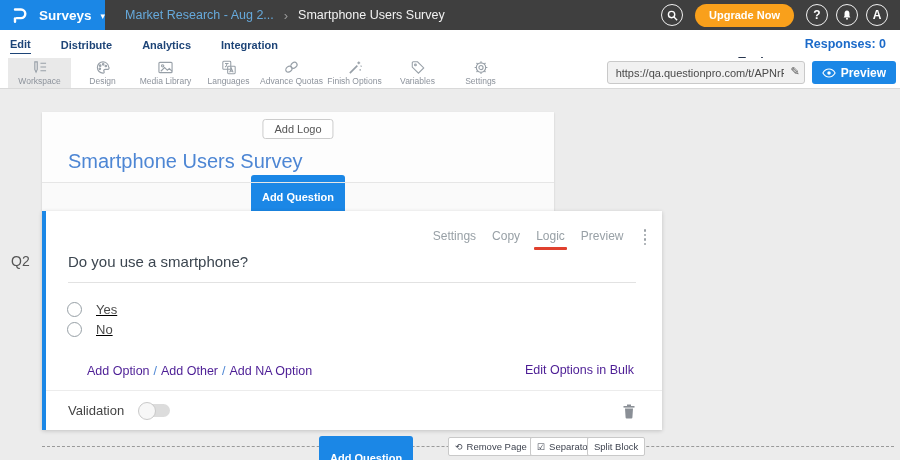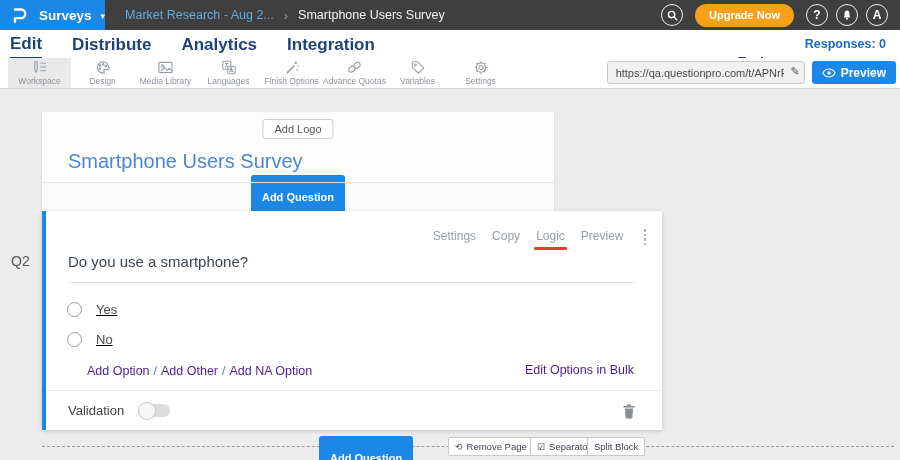--- a/index.html
+++ b/index.html
@@ -15,21 +15,21 @@
   .breadcrumb { display:flex; align-items:center; gap:10px; margin-left:20px; font-size:12.5px; }
   .crumb-parent { color:#66a9db; cursor:pointer; }
   .crumb-sep { color:#9a9a9a; font-size:13px; }
   .crumb-current { color:#f2f2f2; }
   .topbar-right { margin-left:auto; display:flex; align-items:center; gap:8px; padding-right:12px; }
   .circle-btn { width:22px; height:22px; border:1.5px solid rgba(255,255,255,.92); border-radius:50%; display:flex; align-items:center; justify-content:center; color:#fff; font-size:12px; font-weight:700; cursor:pointer; }
   .upgrade-btn { background:#f9a01b; color:#fff; font-size:11px; font-weight:700; border:none; border-radius:12px; height:23px; padding:0 14px; margin:0 4px; cursor:pointer; }
 
   
   .navbar { position:absolute; top:30px; left:0; width:900px; height:28px; background:#fff; display:flex; align-items:center; padding:0 14px 0 10px; }
-  .nav-item { color:#1d4477; font-size:17px; font-weight:700; margin-right:30px; padding:4px 0 3px; cursor:pointer; }
+  .nav-item { color:#1d4477; font-size:11px; font-weight:700; margin-right:30px; padding:4px 0 3px; cursor:pointer; }
   .nav-item.active { border-bottom:1.5px solid #1d4477; }
   .nav-right { margin-left:auto; display:flex; align-items:center; gap:26px; }
   .tools-link { color:#27364f; font-size:12.5px; font-weight:700; cursor:pointer;margin-top:36px; }
   .tools-link .caret { color:#27364f; }
   .responses-link { color:#1b6ac9; font-size:12.5px; font-weight:700; cursor:pointer; }
 
   
   .toolbar { position:absolute; top:58px; left:0; width:900px; height:31px; background:#fff; border-bottom:1px solid #d9d9d9; }
   .tool-items { display:flex; height:30px; padding-left:8px; }
   .tool-item { width:63px; display:flex; flex-direction:column; align-items:center; justify-content:center; gap:1px; cursor:pointer; }
@@ -159,32 +159,32 @@
     </div>
     <div class="tool-item">
       <svg width="16" height="15" viewBox="0 0 17 17">
         <rect x="1.5" y="1.5" width="9" height="9" rx="1"></rect>
           <rect x="7" y="7" width="8.5" height="8.5" rx="1"></rect>
         <path d="M4 4 h4 M6 4 v1 c0 1.5-1 2.5-2 3 M8 8.2 l-0 0 M9.2 14 l2-4.5 2 4.5 M9.9 12.6 h2.7"></path>
       </svg>
       <span class="tool-label">Languages</span>
     </div>
     <div class="tool-item">
+      <svg width="17" height="15" viewBox="0 0 18 16">
+        <ellipse cx="6.2" cy="9.8" rx="3.6" ry="2.8" transform="rotate(-40 6.2 9.8)"></ellipse>
+        <ellipse cx="11.6" cy="5.6" rx="3.6" ry="2.8" transform="rotate(-40 11.6 5.6)"></ellipse>
+      </svg>
+      <span class="tool-label">Advance Quotas</span>
+    </div>
+    <div class="tool-item">
       <svg width="16" height="15" viewBox="0 0 16 16">
         <path d="M2.5 14 L10.5 6" stroke-width="1.8"></path>
           <path d="M12 1.5 v3 M10.5 3 h3 M14 6 l1 1 M13.5 9.5 v2"></path>
       </svg>
       <span class="tool-label">Finish Options</span>
-    </div>
-    <div class="tool-item">
-      <svg width="17" height="15" viewBox="0 0 18 16">
-        <ellipse cx="6.2" cy="9.8" rx="3.6" ry="2.8" transform="rotate(-40 6.2 9.8)"></ellipse>
-        <ellipse cx="11.6" cy="5.6" rx="3.6" ry="2.8" transform="rotate(-40 11.6 5.6)"></ellipse>
-      </svg>
-      <span class="tool-label">Advance Quotas</span>
     </div>
     <div class="tool-item">
       <svg width="16" height="15" viewBox="0 0 17 17">
         <path d="M2 3 a1 1 0 0 1 1-1 h5 l7 7 -6 6 -7-7 z"></path>
           <circle cx="5.6" cy="5.6" r="1"></circle>
       </svg>
       <span class="tool-label">Variables</span>
     </div>
     <div class="tool-item">
       <svg width="16" height="15" viewBox="0 0 16 16">
@@ -238,21 +238,21 @@
         </span>
     </div>
 
     <div class="q-text">Do you use a smartphone?</div>
     <div class="q-underline"></div>
 
     <div class="opt-row" style="top:91px;">
       <span class="radio"></span>
       <span class="opt-label">Yes</span>
     </div>
-    <div class="opt-row" style="top:121px;">
+    <div class="opt-row" style="top:111px;">
       <span class="radio"></span>
       <span class="opt-label">No</span>
     </div>
 
     <div class="links-row">
       <span>
         <span class="link-blue">Add Option</span><span class="link-sep">/</span><span class="link-blue">Add Other</span><span class="link-sep">/</span><span class="link-blue">Add NA Option</span>
       </span>
       <span class="link-blue">Edit Options in Bulk</span>
     </div>

